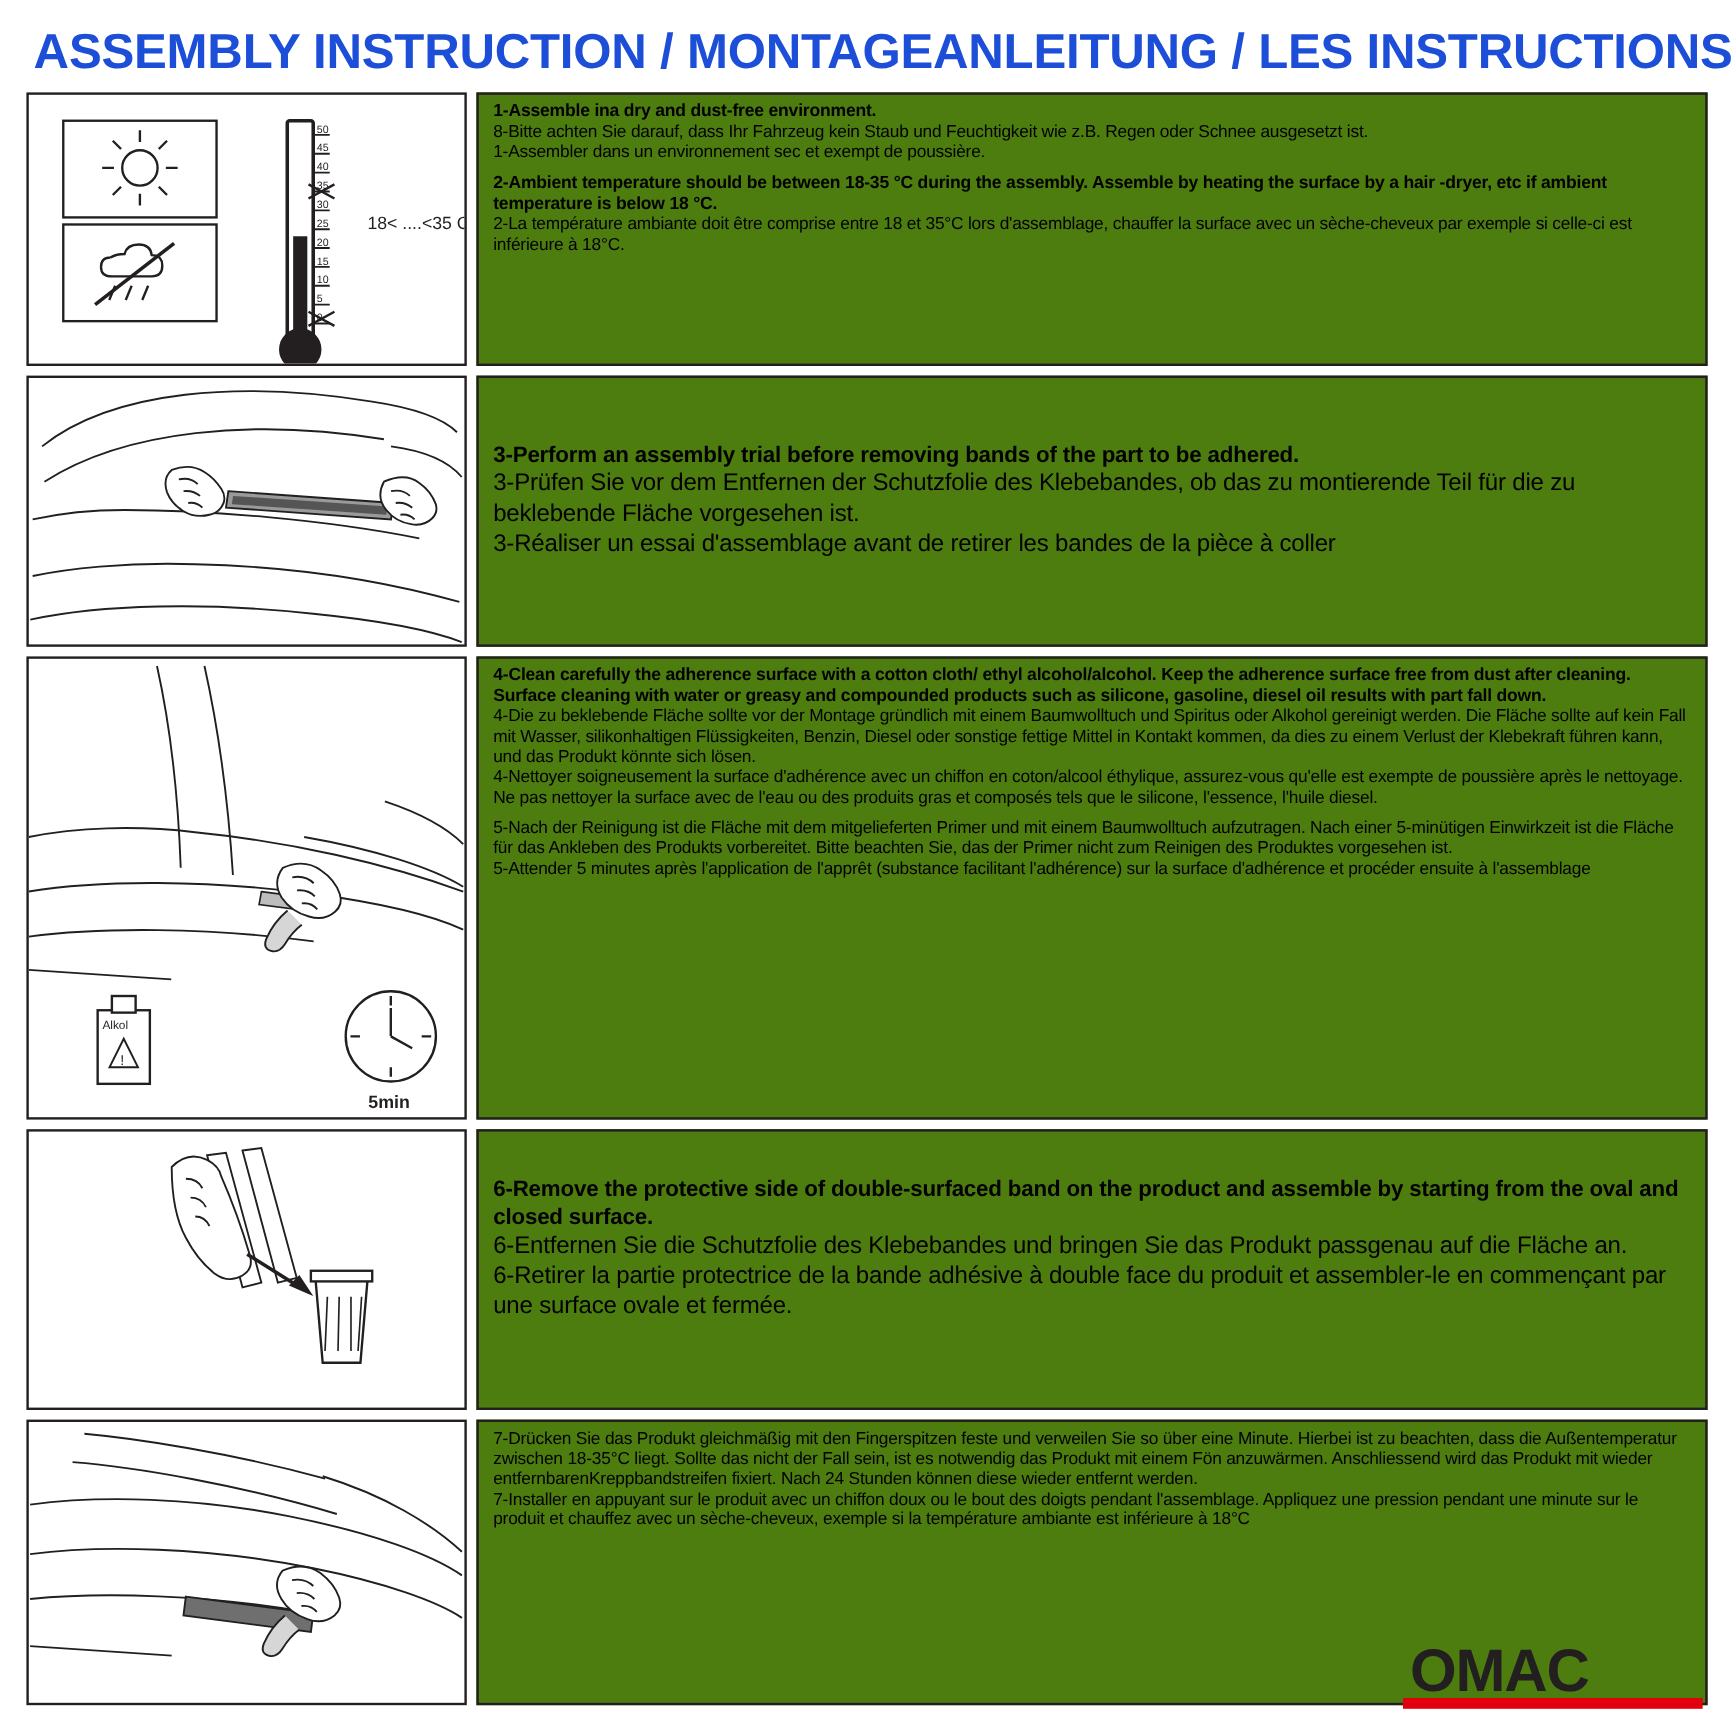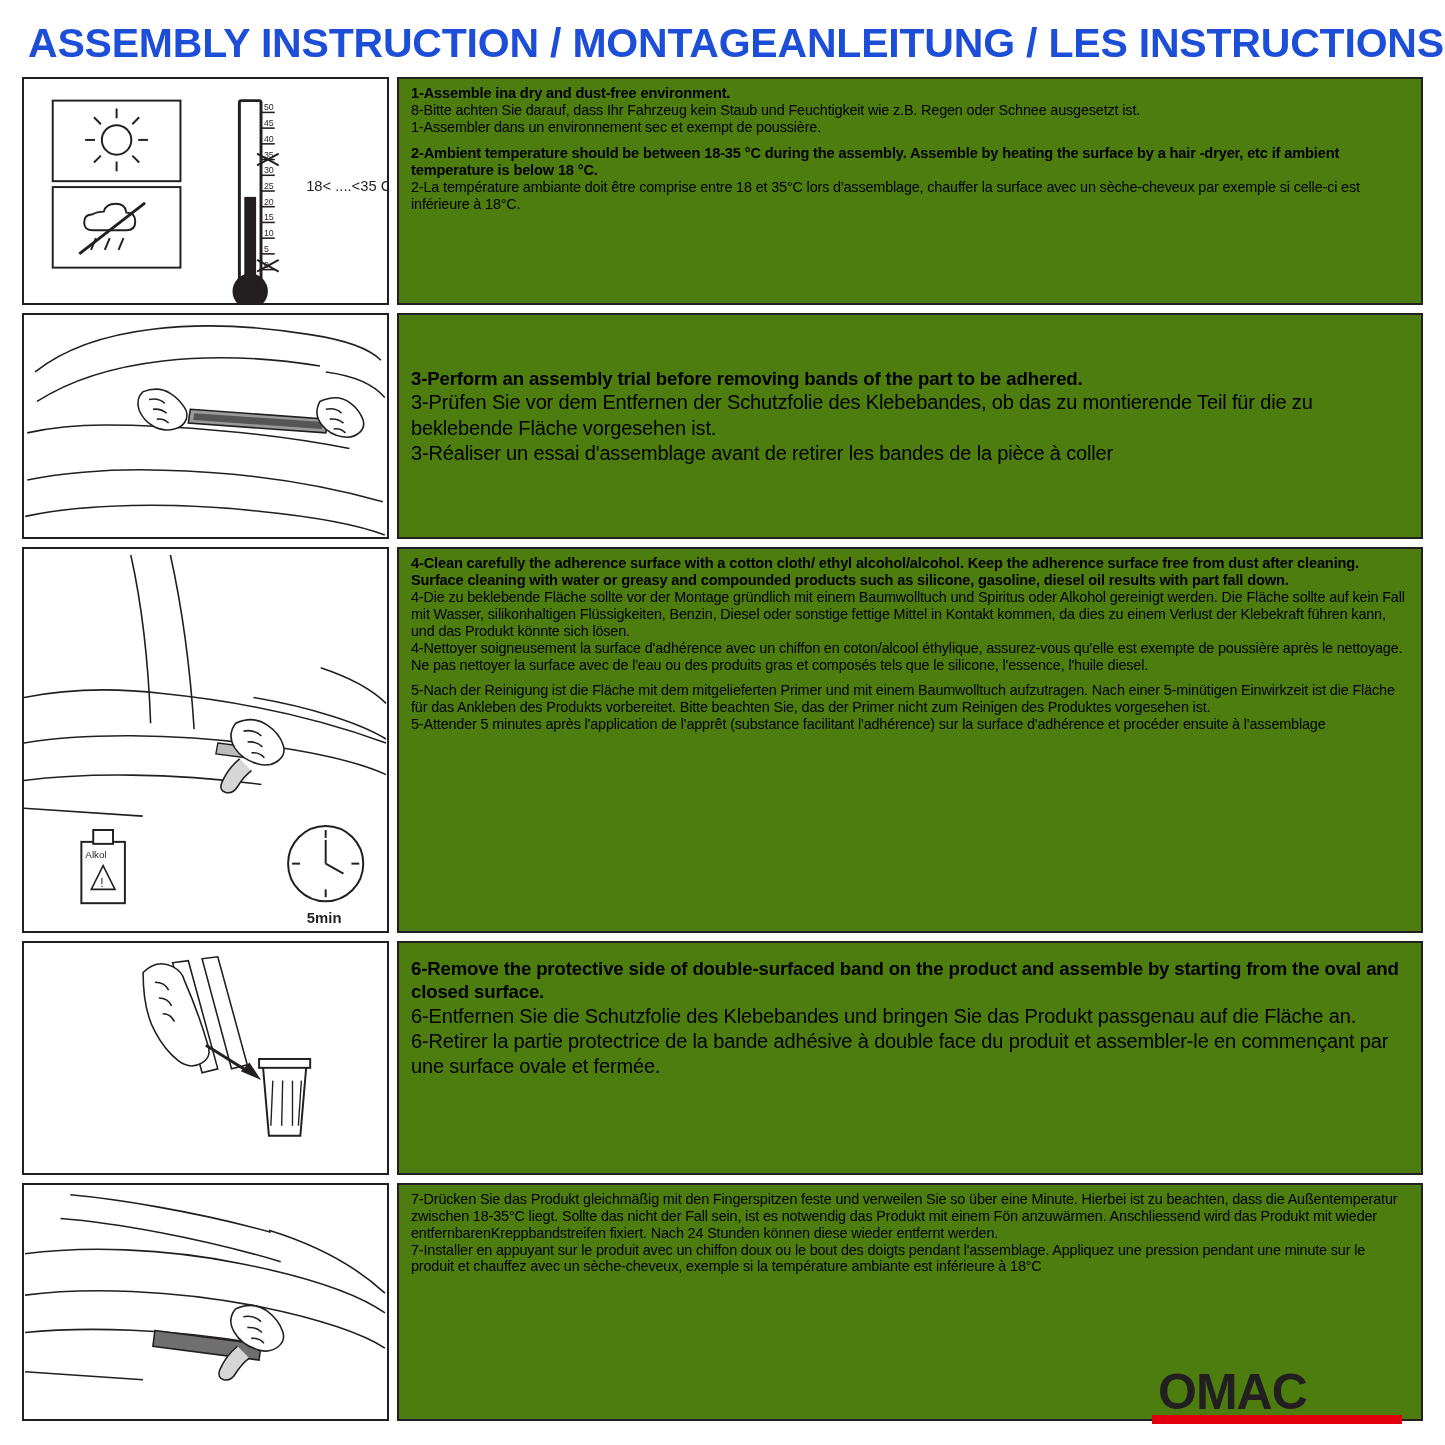--- a/index.html
+++ b/index.html
@@ -72,28 +72,28 @@
     line-height: 1.17;
     letter-spacing: -0.15px;
   }
   .blk { margin-bottom: 9px; }
   .blk:last-child { margin-bottom: 0; }
 
   
   .big .en { font-size: 18.6px; line-height: 1.26; }
   .big .de, .big .fr { font-size: 20px; line-height: 1.26; }
   .row2-pad { padding-top: 52px; }
-  .row4-pad { padding-top: 14px; }
+  .row4-pad { padding-top: 36px; }
 
   
   svg { display: block; }
 
   .logo {
     position: absolute;
-    right: 43px;
+    right: 26px;
     bottom: 14px;
     width: 250px;
     height: 70px;
     text-align: center;
   }
 </style>
 </head>
 <body>
 
 <div class="page">

